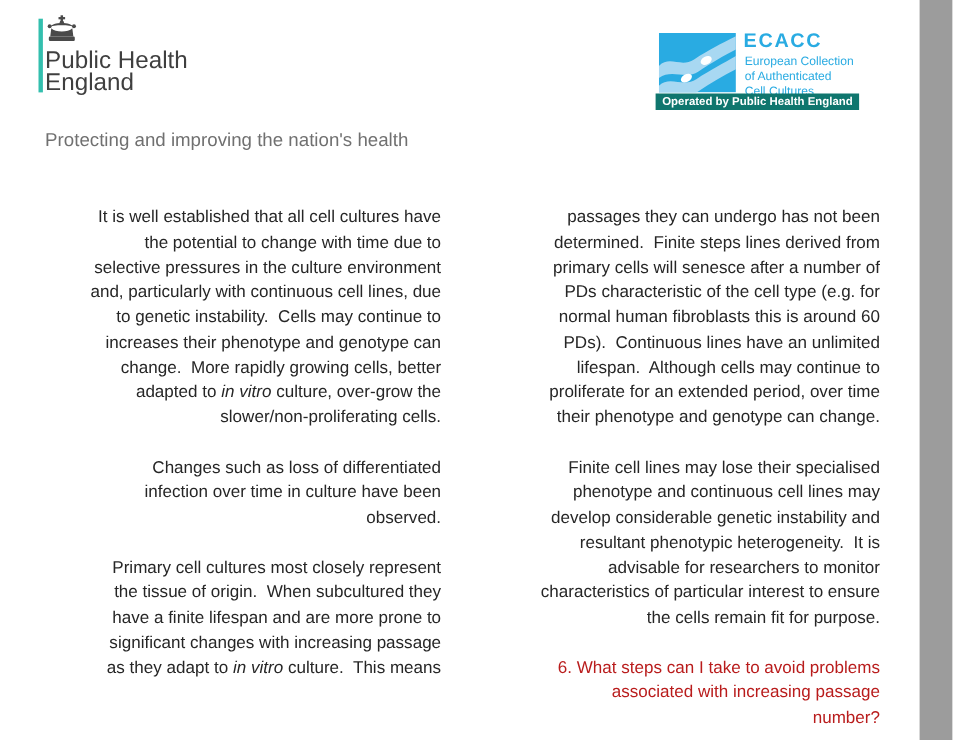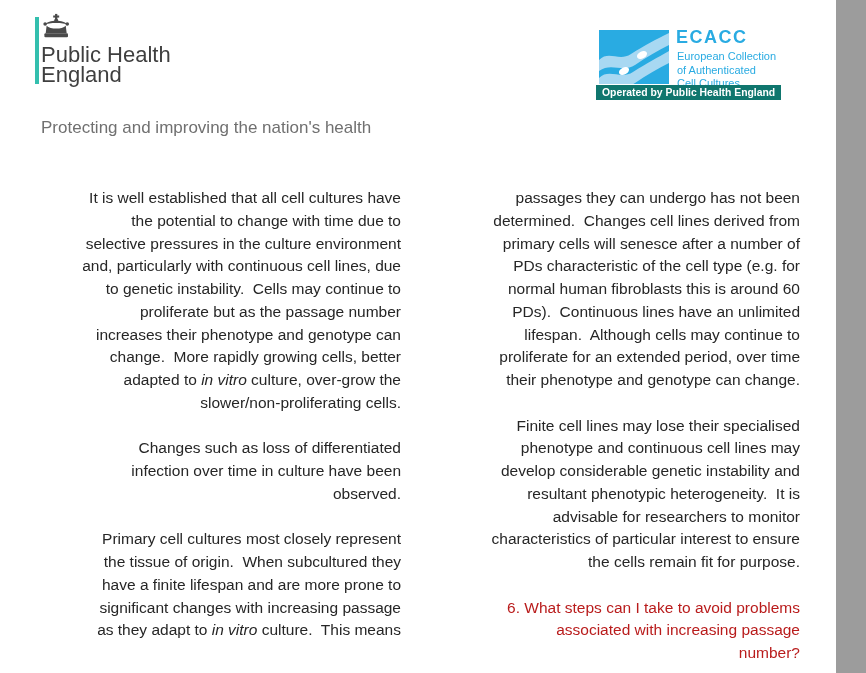--- a/index.html
+++ b/index.html
@@ -77,21 +77,20 @@
   <div class="ecacc-banner">Operated by Public Health England</div>
 </div>
 
 <div class="col col-left">
     <div class="para">
       <div class="line">It is well established that all cell cultures have</div>
       <div class="line">the potential to change with time due to</div>
       <div class="line">selective pressures in the culture environment</div>
       <div class="line">and, particularly with continuous cell lines, due</div>
       <div class="line">to genetic instability.  Cells may continue to</div>
-      <div class="line">proliferate but as the passage number</div>
       <div class="line">increases their phenotype and genotype can</div>
       <div class="line">change.  More rapidly growing cells, better</div>
       <div class="line"><span>adapted to </span><em>in vitro</em><span> culture, over-grow the</span></div>
       <div class="line">slower/non-proliferating cells.</div>
     </div>
     <div class="para">
       <div class="line">Changes such as loss of differentiated</div>
       <div class="line">infection over time in culture have been</div>
       <div class="line">observed.</div>
     </div>
@@ -99,21 +98,21 @@
       <div class="line">Primary cell cultures most closely represent</div>
       <div class="line">the tissue of origin.  When subcultured they</div>
       <div class="line">have a finite lifespan and are more prone to</div>
       <div class="line">significant changes with increasing passage</div>
       <div class="line"><span>as they adapt to </span><em>in vitro</em><span> culture.  This means</span></div>
     </div>
   </div>
 <div class="col col-right">
     <div class="para">
       <div class="line">passages they can undergo has not been</div>
-      <div class="line">determined.  Changes cell lines derived from</div>
+      <div class="line">determined.  Finite steps lines derived from</div>
       <div class="line">primary cells will senesce after a number of</div>
       <div class="line">PDs characteristic of the cell type (e.g. for</div>
       <div class="line">normal human fibroblasts this is around 60</div>
       <div class="line">PDs).  Continuous lines have an unlimited</div>
       <div class="line">lifespan.  Although cells may continue to</div>
       <div class="line">proliferate for an extended period, over time</div>
       <div class="line">their phenotype and genotype can change.</div>
     </div>
     <div class="para">
       <div class="line">Finite cell lines may lose their specialised</div>

